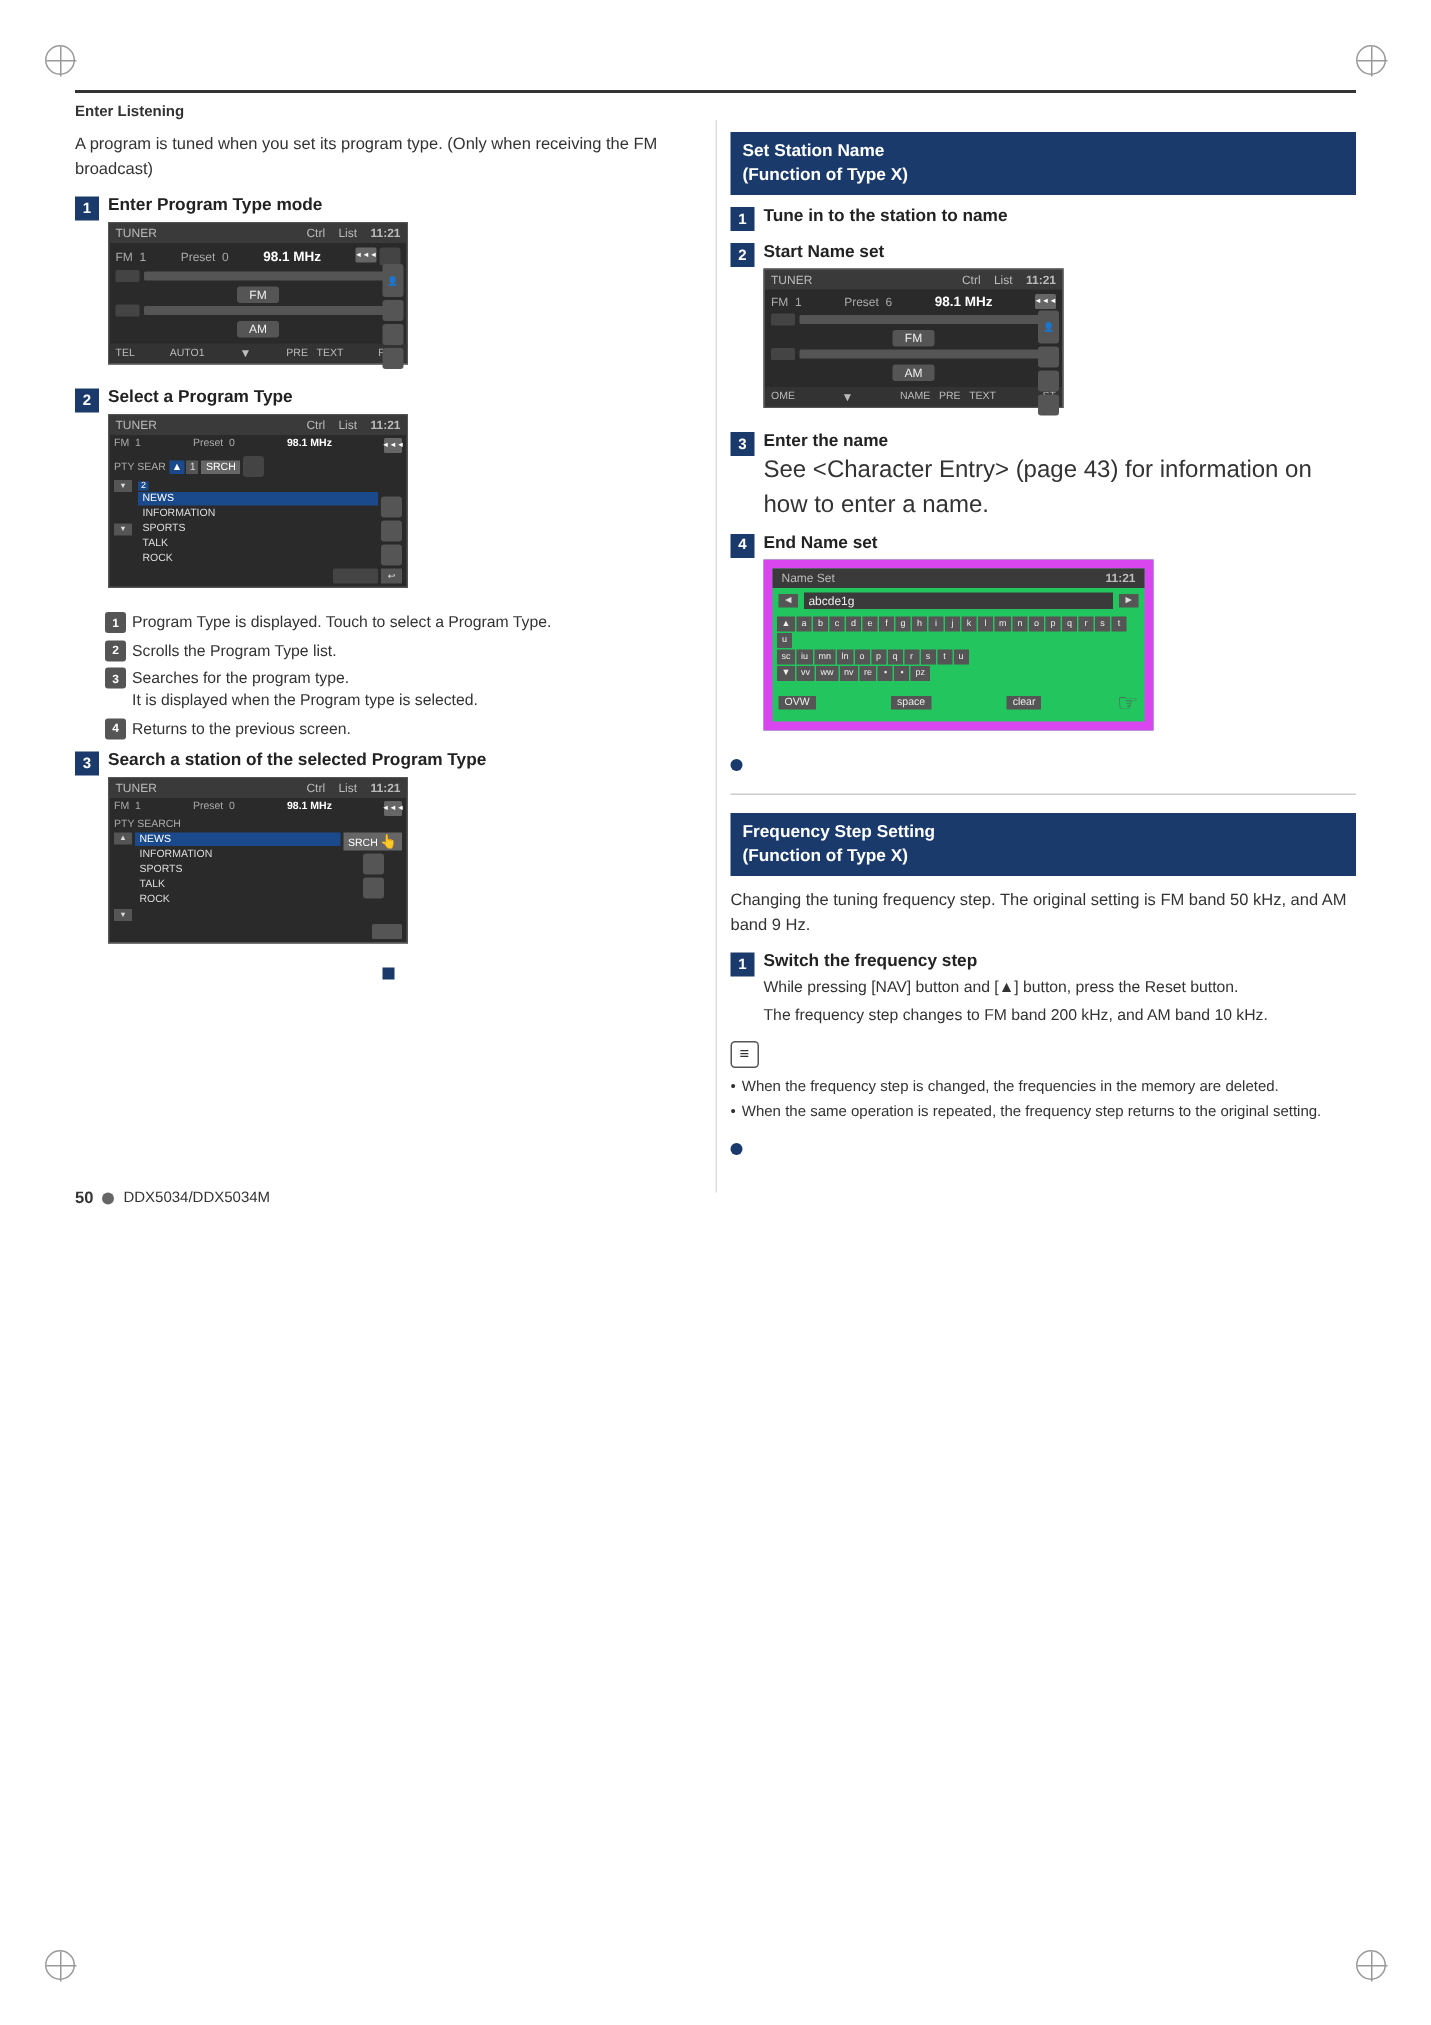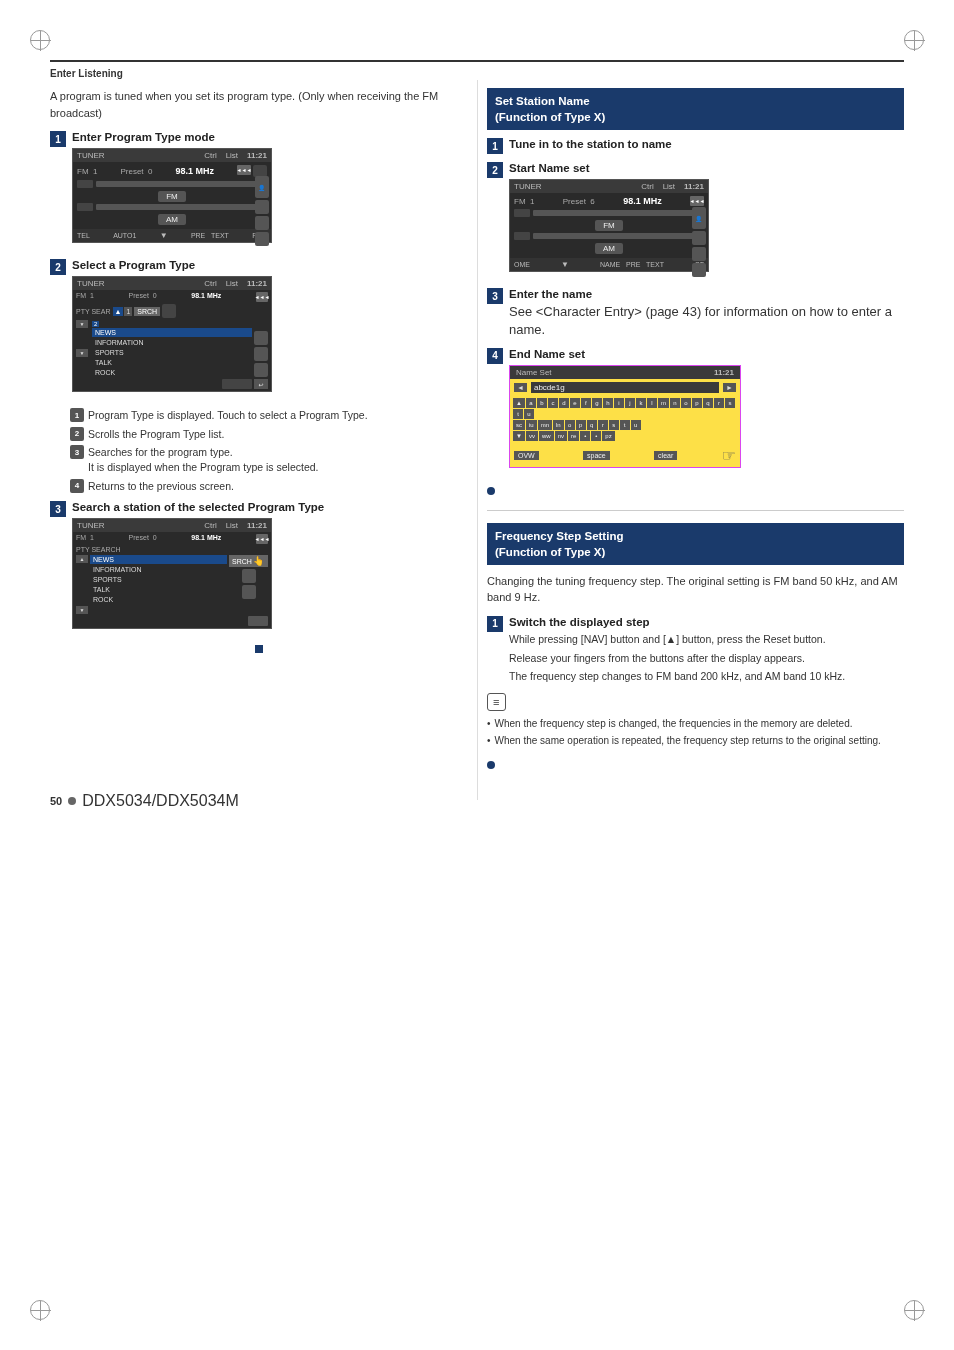--- a/index.html
+++ b/index.html
@@ -180,26 +180,26 @@
 
     .bullet-note::before {
       content: '•';
       margin-right: 4px;
       flex-shrink: 0;
       margin-top: 0;
     }
 
     
     .nameset-display {
-      background: #fde047;
+      background: #22c55e;
       color: #ddd;
-      border: 1px solid #d946ef;
+      border: 6px solid #d946ef;
       margin: 5px 0 8px 0;
       font-size: 9px;
-      width: 232px;
+      width: 260px;
     }
 
     .nameset-header {
       background: #3a3a3a;
       display: flex;
       justify-content: space-between;
       padding: 2px 6px;
       font-size: 8px;
       color: #bbb;
     }
@@ -282,21 +282,21 @@
       gap: 6px;
     }
 
     .page-num {
       font-size: 11px;
       font-weight: bold;
       color: #333;
     }
 
     .page-model {
-      font-size: 16px;
+      font-size: 10px;
       color: #333;
     }
 
     .dot-bullet {
       width: 8px;
       height: 8px;
       background: #666;
       border-radius: 50%;
       display: inline-block;
     }
@@ -564,21 +564,21 @@
               <span>ST</span>
             </div>
           </div>
         </div>
       </div>
 
       <div class="step">
         <div class="step-num">3</div>
         <div>
           <div class="step-label">Enter the name</div>
-          <div style="font-size:13px; color:#333; line-height:1.4; margin-top:3px;">See &lt;Character Entry&gt; (page 43) for information on how to enter a name.</div>
+          <div style="font-size:16px; color:#333; line-height:1.4; margin-top:3px;">See &lt;Character Entry&gt; (page 43) for information on how to enter a name.</div>
         </div>
       </div>
 
       <div class="step">
         <div class="step-num">4</div>
         <div>
           <div class="step-label">End Name set</div>
 
           <div class="nameset-display">
             <div class="nameset-header">
@@ -658,24 +658,23 @@
       <div class="section-box">
         <span>Frequency Step Setting</span><br>
         <span>(Function of Type X)</span>
       </div>
 
       <div class="section-body">Changing the tuning frequency step. The original setting is FM band 50 kHz, and AM band 9 Hz.</div>
 
       <div class="step">
         <div class="step-num">1</div>
         <div>
-          <div class="step-label">Switch the displayed step</div>
+          <div class="step-label">Switch the frequency step</div>
           <div style="margin-top:4px;">
             <div style="font-size:10.5px; color:#333; line-height:1.5; margin-bottom:3px;">While pressing [NAV] button and [▲] button, press the Reset button.</div>
-            <div style="font-size:10.5px; color:#333; line-height:1.5; margin-bottom:3px;">Release your fingers from the buttons after the display appears.</div>
             <div style="font-size:10.5px; color:#333; line-height:1.5;">The frequency step changes to FM band 200 kHz, and AM band 10 kHz.</div>
           </div>
         </div>
       </div>
 
       <div style="margin:8px 0 4px 0; display:flex; align-items:center;">
         <div style="border:1.5px solid #555; border-radius:3px; padding:2px 5px; display:inline-flex; align-items:center; justify-content:center;">
           <span style="font-size:11px; color:#333; letter-spacing:1px;">≡</span>
         </div>
       </div>

